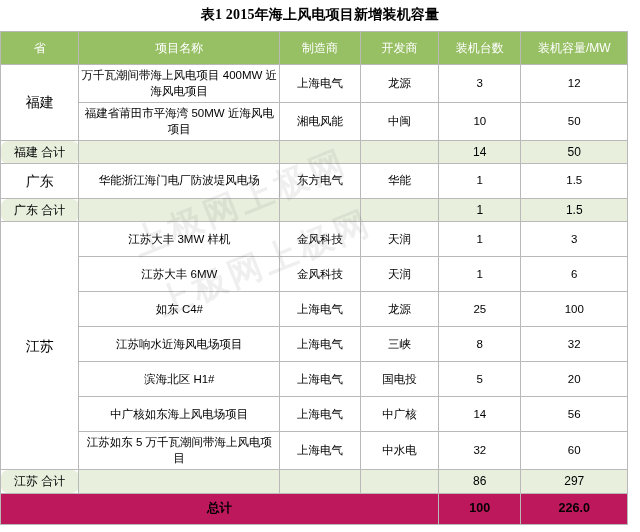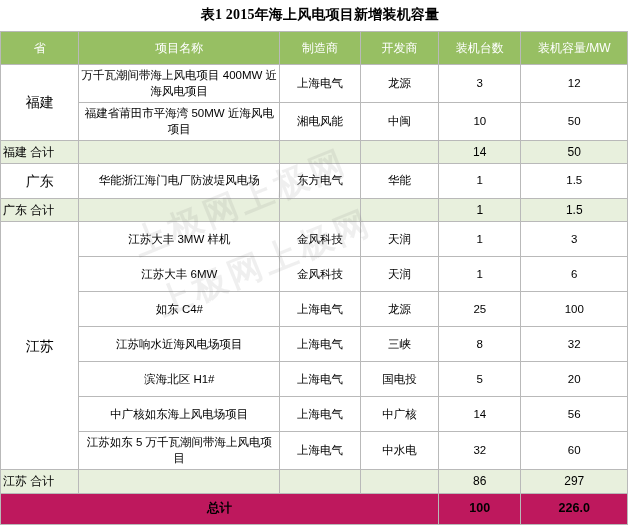--- a/index.html
+++ b/index.html
@@ -60,21 +60,22 @@
   .col-cap   { width: 106px; }
 
   td.province {
     font-size: 14px;
   }
   tr.subtotal td {
     background: #e8f0dd;
     font-size: 12px;
   }
   tr.subtotal td.label {
-    text-align: left;
+    text-align: center;
+    border-radius: 7px;
   }
   tr.total td {
     background: #be185d;
     font-size: 12.5px;
     font-weight: bold;
     height: 24px;
   }
   tr.data td {
     background: #ffffff;
     height: 28px;

